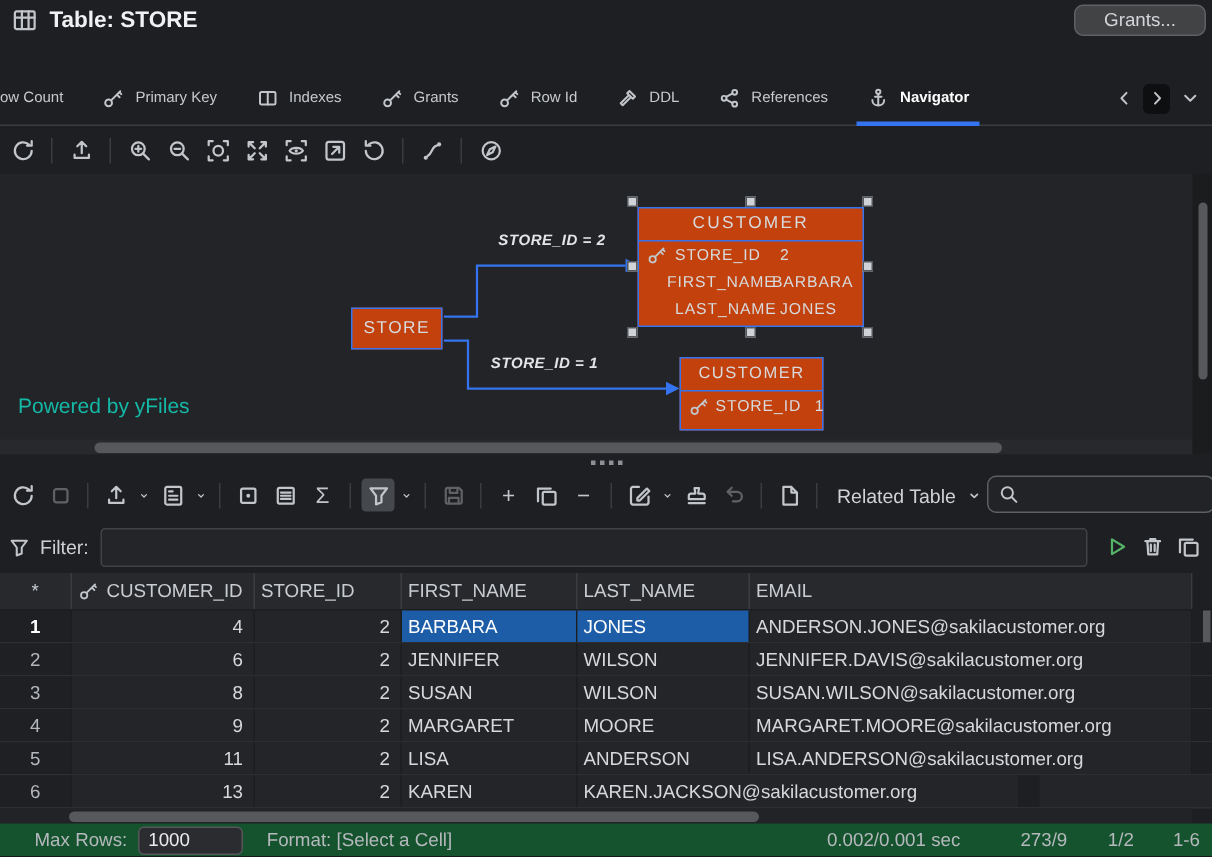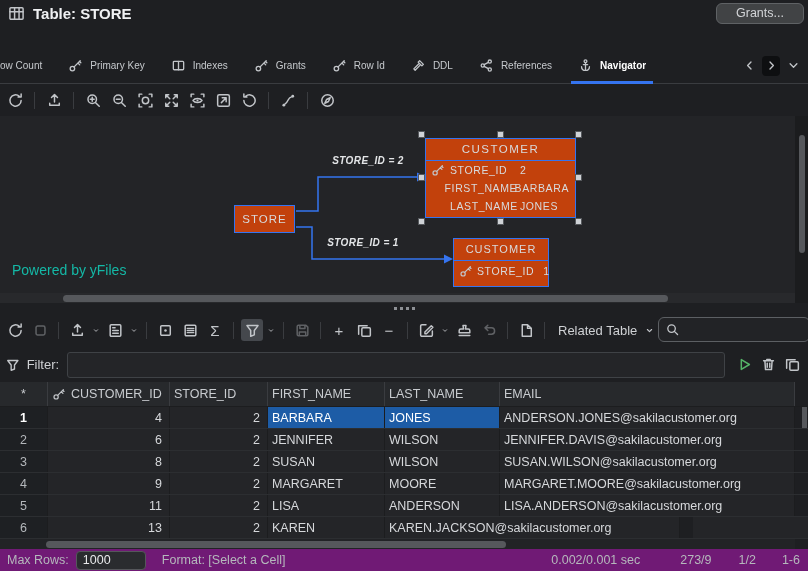--- a/index.html
+++ b/index.html
@@ -87,21 +87,21 @@
   .c-gut { width:13px; border-right:none !important; background:#1e1f22; }
   .grow { background:#242528; border-bottom:1px solid #2c2e31; color:#d6d8db; }
   .grow .gc { display:flex; align-items:center; padding:0 4px; border-right:1px solid #1c1d1f; }
   .grow .gc.num { justify-content:center; color:#b4b7bb; background:#1e2023; }
   .grow .gc.num.cur { color:#ffffff; font-weight:bold; }
   .grow .gc.r { justify-content:flex-end; padding-right:7px; }
   .grow .gc.sel { background:#1d5ca6; color:#fff; }
 
   
   #gh-scroll { top:539px; left:0; width:795px; height:10px; background:#222326; }
-  #statusbar { top:549px; left:0; right:0; height:22px; display:flex; align-items:center; padding:0 8px 0 7px; color:#b5b8bc; font-size:12.5px; background:#701a75; }
+  #statusbar { top:549px; left:0; right:0; height:22px; display:flex; align-items:center; padding:0 8px 0 23px; color:#b5b8bc; font-size:12.5px; background:#14532d; }
   #maxrows-input { width:70px; height:19px; margin:0 10px 0 7px; background:#2a2c2f; border:1px solid #55575b; border-radius:4px; color:#e8e9eb; font-size:12.5px; padding:0 6px; outline:none; }
   #status-right { margin-left:auto; display:flex; align-items:center; gap:0; }
   #status-right span { display:inline-block; }
 </style>
 </head>
 <body>
 
 <svg width="0" height="0" style="position:absolute">
   <defs>
     <symbol id="i-table" viewBox="0 0 16 16">

